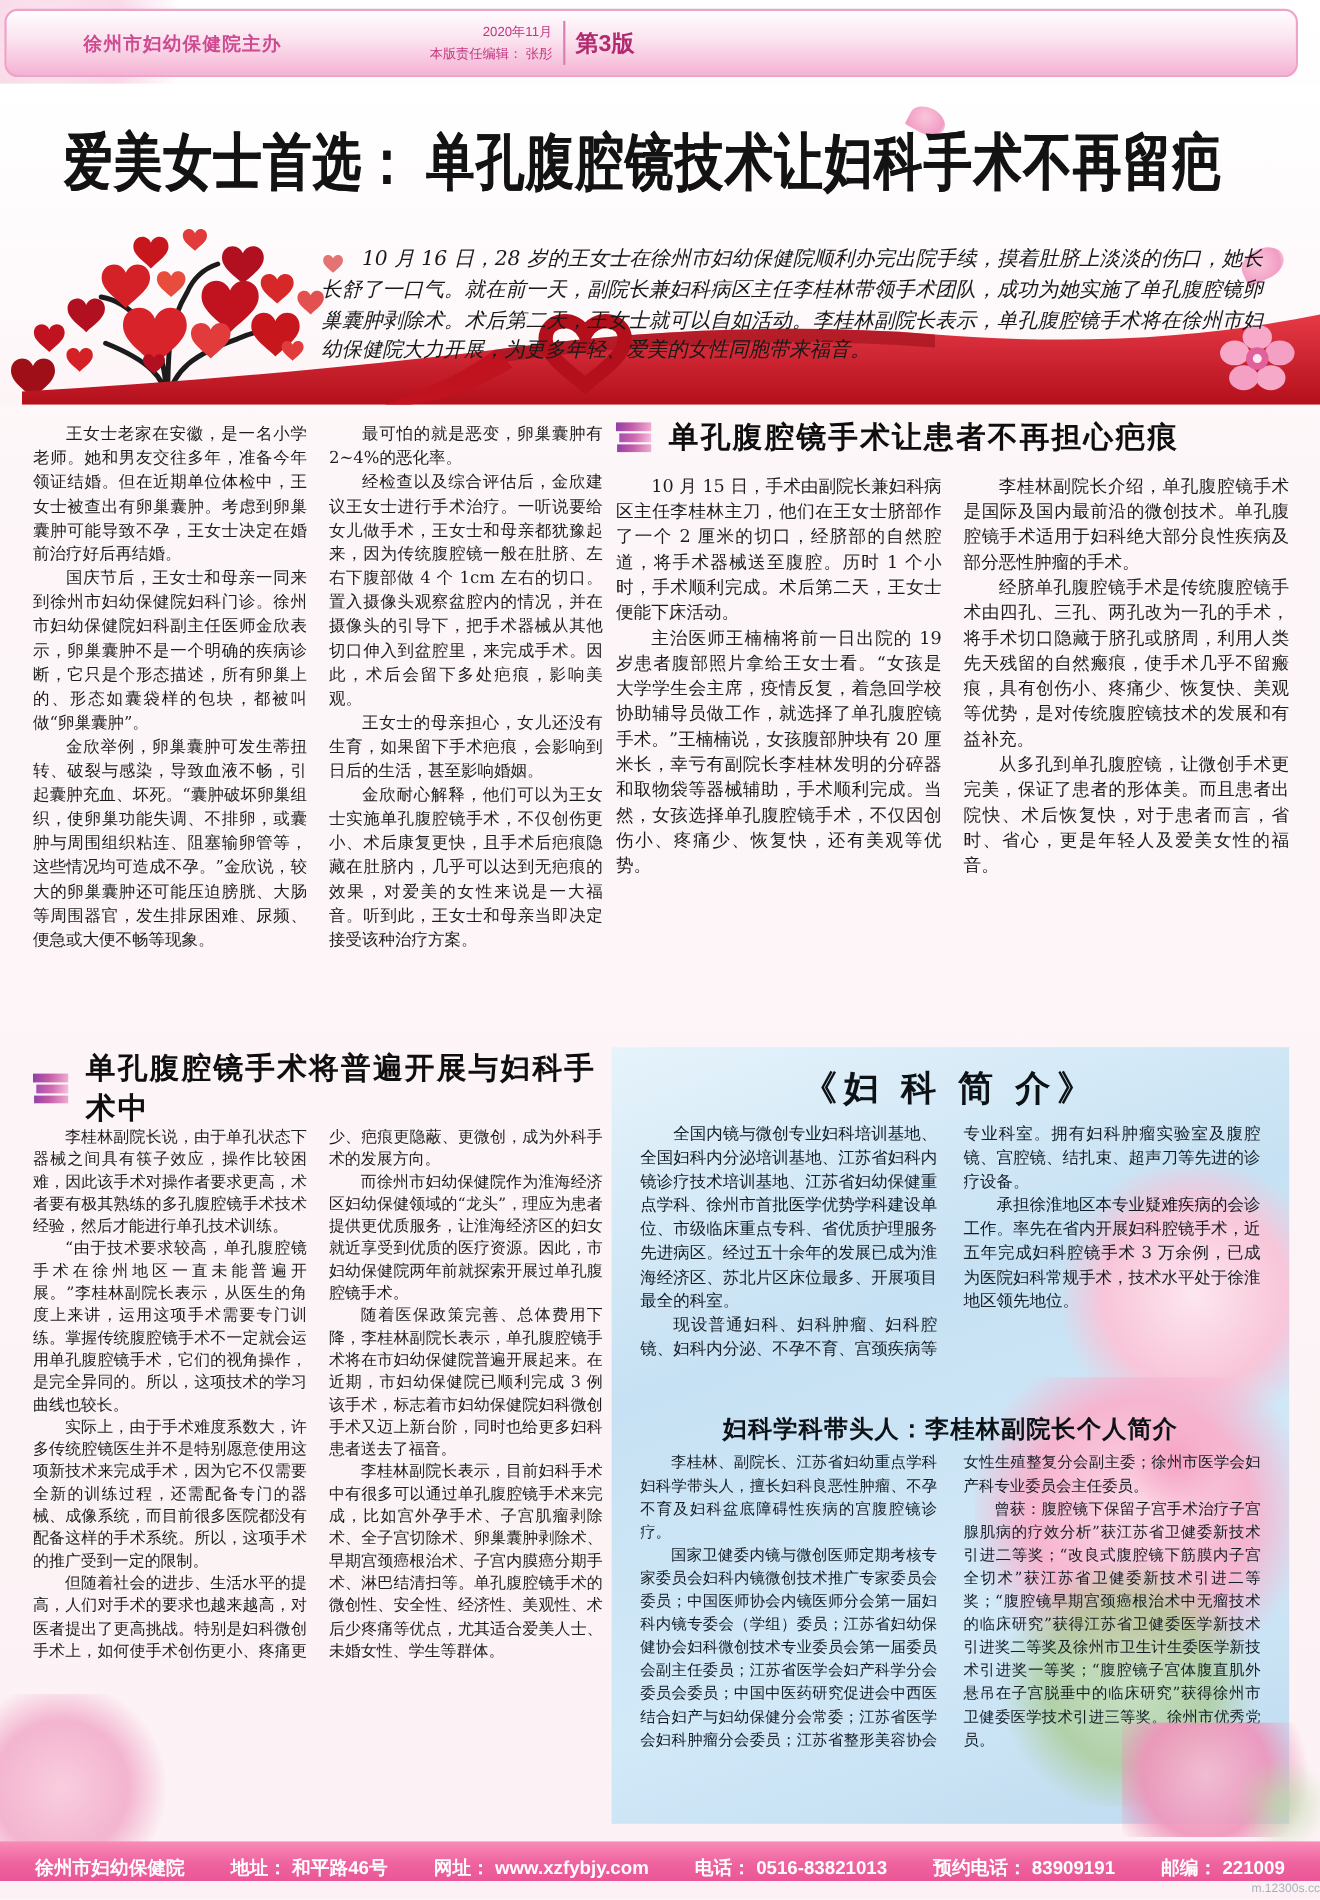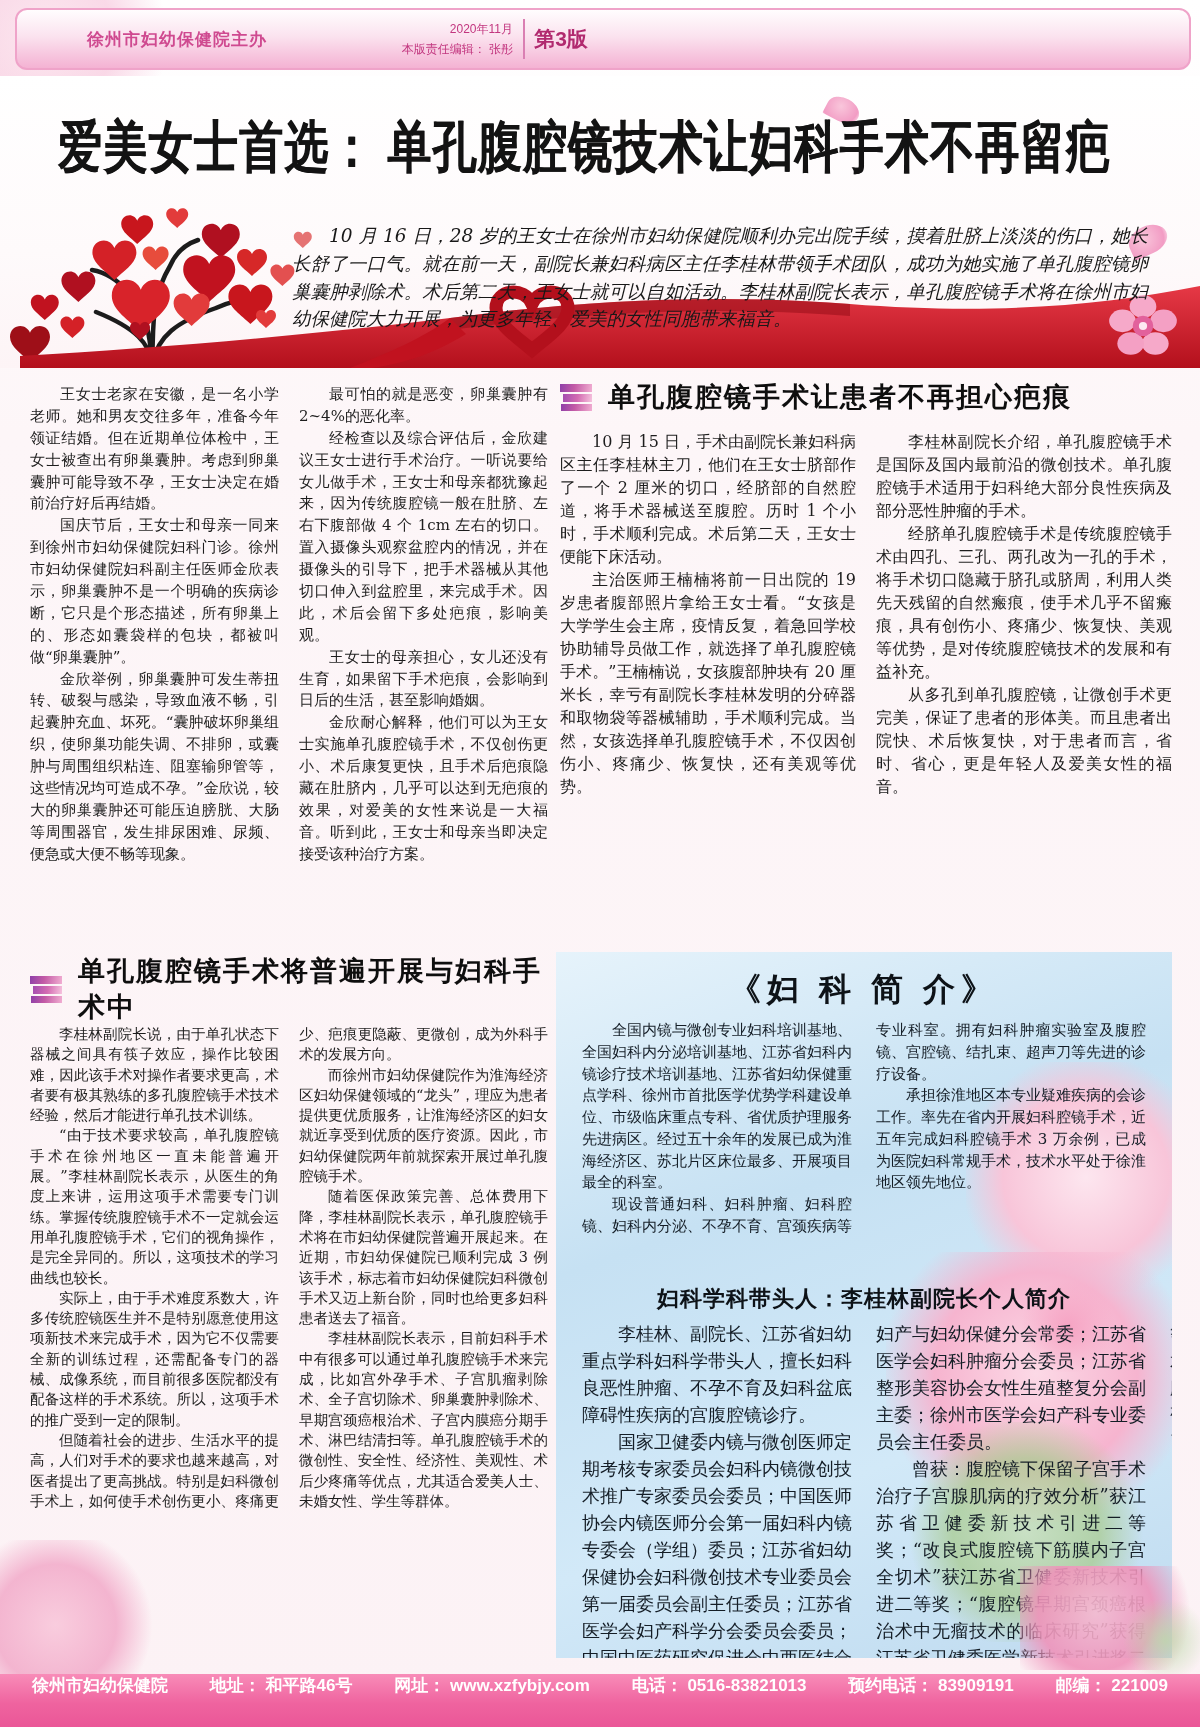--- a/index.html
+++ b/index.html
@@ -2,21 +2,21 @@
 <html><head>
 <meta charset="utf-8">
 <style>
   html,body{margin:0;padding:0;}
   body{
     width:1200px;height:1727px;position:relative;overflow:hidden;
     background:linear-gradient(180deg,#ffffff 0%,#fdf6f8 25%,#fcf2f5 100%);
     font-family:"DejaVu Serif","Liberation Serif",serif;color:#1c1c1c;
   }
   
-  .header{position:absolute;left:15px;top:8px;width:1176px;height:62px;box-sizing:border-box;
+  .header{position:absolute;left:4px;top:8px;width:1176px;height:62px;box-sizing:border-box;
     border:2px solid #efa3c9;border-radius:12px;
     background:linear-gradient(180deg,#fffdfe 0%,#fbe3ef 45%,#f4b2d3 100%);
     display:flex;align-items:center;font-family:"Liberation Sans",sans-serif;}
   .header-left{width:320px;text-align:center;color:#cf4a90;font-size:17px;font-weight:bold;letter-spacing:1px;}
   .header-center{flex:1;display:flex;align-items:center;justify-content:center;gap:14px;
     color:#d63c8c;font-size:21px;font-weight:bold;letter-spacing:1px;}
   .mb-icon{width:36px;height:40px;flex:none;}
   .header-right{width:260px;display:flex;align-items:center;height:100%;}
   .header-meta{flex:1;text-align:right;color:#c2367f;font-size:12px;line-height:1.7;padding-right:10px;}
   .page-no{width:72px;height:70%;display:flex;align-items:center;justify-content:center;
@@ -65,35 +65,35 @@
     background:radial-gradient(circle at 50% 50%,#c8dfb4 0%,#a9cb90 45%,rgba(169,203,144,0) 72%);}
   .blob.f4{left:462px;top:330px;width:100px;height:90px;
     background:radial-gradient(circle at 50% 50%,#f6a3c3 0%,rgba(246,163,195,0) 70%);}
   .intro-title{position:relative;z-index:1;margin:16px 0 4px;text-align:center;font-size:32px;
     font-weight:900;letter-spacing:6px;color:#0d1217;font-family:"Liberation Serif",serif;}
   .box-body{position:relative;z-index:1;column-count:2;column-gap:24px;padding:0 26px;
     text-align:justify;color:#141d26;}
   .intro-body{font-size:15px;line-height:1.45;height:252px;margin-top:8px;}
   .bio-title{position:relative;z-index:1;margin:12px 0 4px;text-align:center;font-size:22px;
     font-weight:900;color:#0d1217;letter-spacing:1px;font-family:"Liberation Serif",serif;}
-  .bio-body{font-size:18px;line-height:1.5;height:352px;margin-top:6px;}
+  .bio-body{font-size:14px;line-height:1.5;height:352px;margin-top:6px;}
   
   .deco{position:absolute;pointer-events:none;}
   .deco.tl{left:-40px;top:-30px;width:240px;height:150px;opacity:.5;
     background:radial-gradient(circle at 35% 45%,#f9cfe0 0%,#f4b3d0 40%,rgba(244,179,208,0) 70%);}
   .deco.bl{left:-30px;top:1540px;width:190px;height:170px;opacity:.8;
     background:radial-gradient(circle at 45% 50%,#f8c3d8 0%,#f1a5c6 45%,rgba(241,165,198,0) 72%);}
   .deco.br{left:1020px;top:1566px;width:190px;height:104px;z-index:2;opacity:.9;
     background:radial-gradient(circle at 40% 45%,#f6b9d0 0%,#ef93ba 45%,rgba(239,147,186,0) 74%);}
   .deco.br2{left:1120px;top:1600px;width:90px;height:80px;z-index:2;opacity:.8;
     background:radial-gradient(circle at 50% 50%,#bcd8a8 0%,rgba(188,216,168,0) 70%);}
   
-  .footer{position:absolute;left:0;top:1674px;width:1200px;height:54px;box-sizing:border-box;
+  .footer{position:absolute;left:0;top:1674px;width:1200px;height:36px;box-sizing:border-box;
     background:linear-gradient(180deg,#f88cb8 0%,#ef639f 55%,#ea5697 100%);
-    display:flex;align-items:flex-start;justify-content:space-between;padding:0 32px;
+    display:flex;align-items:flex-end;justify-content:space-between;padding:0 32px;
     color:#ffffff;font-weight:bold;font-size:17px;white-space:nowrap;
     font-family:"Liberation Sans",sans-serif;z-index:3;}
   .watermark{position:absolute;right:0;top:1711px;font-size:11px;color:#aab0bb;
     font-family:Liberation Sans, sans-serif;}
 </style>
 </head>
 <body>
 
 <div class="deco tl"></div>
 <div class="deco bl"></div>

